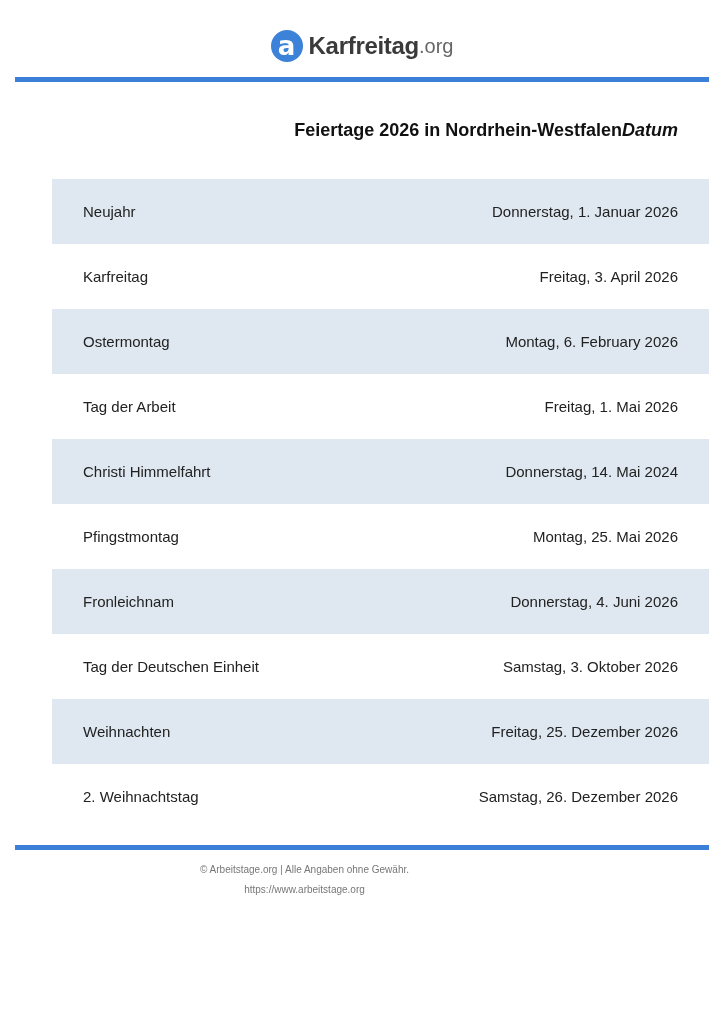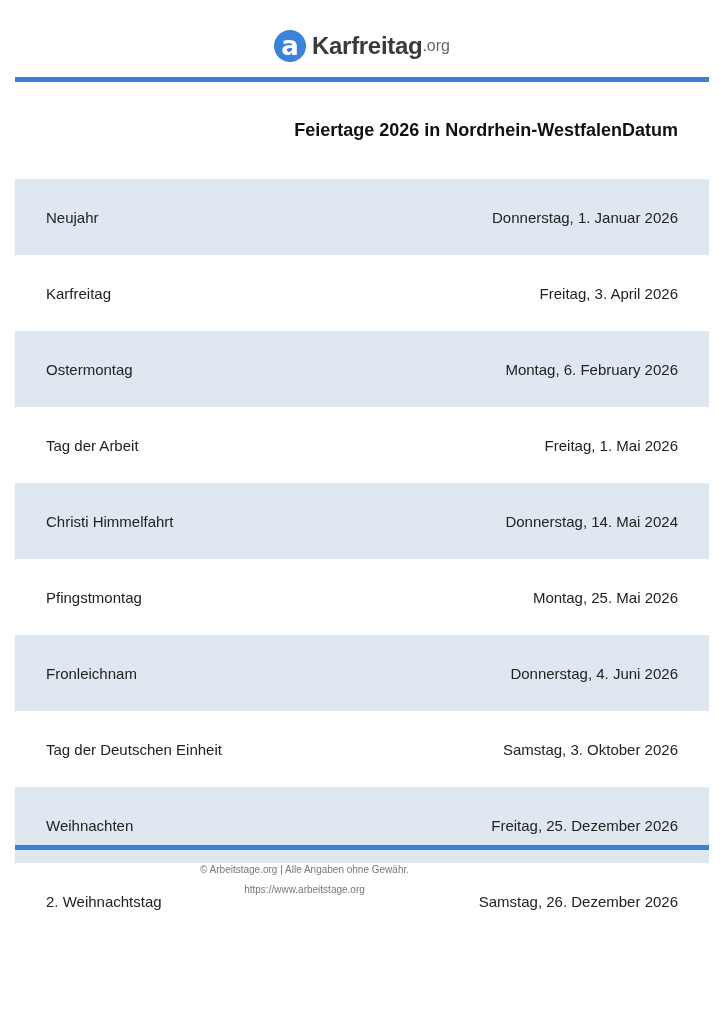--- a/index.html
+++ b/index.html
@@ -1,28 +1,28 @@
 <!DOCTYPE html>
 <html><head>
 <meta charset="utf-8">
 <style>
   html, body { margin:0; padding:0; background:#ffffff; }
   body { width:724px; height:1024px; position:relative; font-family:"Liberation Sans", sans-serif; color:#1a1a1a; overflow:hidden; }
   .logo { position:absolute; left:0; top:30px; width:724px; display:flex; justify-content:center; align-items:center; }
   .logo-mark { width:32px; height:32px; border-radius:50%; background:#3b82d8; color:#fff; display:flex; align-items:center; justify-content:center; font-weight:bold; font-size:26px; line-height:1; margin-right:6px; font-family:"DejaVu Sans", sans-serif; }
   .logo-text { font-size:24px; font-weight:bold; color:#3a3a3a; letter-spacing:-0.3px; }
-  .logo-tld { font-size:16px; color:#666; font-weight:normal; }
+  .logo-tld { font-size:20px; color:#666; font-weight:normal; }
   .bar { position:absolute; left:15px; width:694px; height:5px; background:#3b7fd9; }
   .bar.top { top:77px; }
   .bar.bottom { top:845px; }
   .header { position:absolute; left:15px; width:694px; top:110px; height:40px; display:flex; justify-content:flex-end; align-items:center; font-weight:bold; font-size:18px; color:#111; }
   .header .h-left { padding-left:31px; }
-  .header .h-right { padding-right:31px; }
+  .header .h-right { padding-right:31px;font-style:italic; }
   .table { position:absolute; left:15px; top:179px; width:694px; }
-  .row { height:76px; display:flex; justify-content:space-between; align-items:center; font-size:15px; color:#222; }
+  .row { height:65px; display:flex; justify-content:space-between; align-items:center; font-size:15px; color:#222;margin-left:37px; }
   .row:nth-child(odd) { background:#dfe8f0; }
   .row .name { padding-left:31px; }
   .row .date { padding-right:31px; }
   .footer { position:absolute; left:0; width:609px; text-align:center; font-size:10px; color:#777; }
   .footer.f1 { top:864px; }
   .footer.f2 { top:884px; }
 </style>
 </head>
 <body>
 

